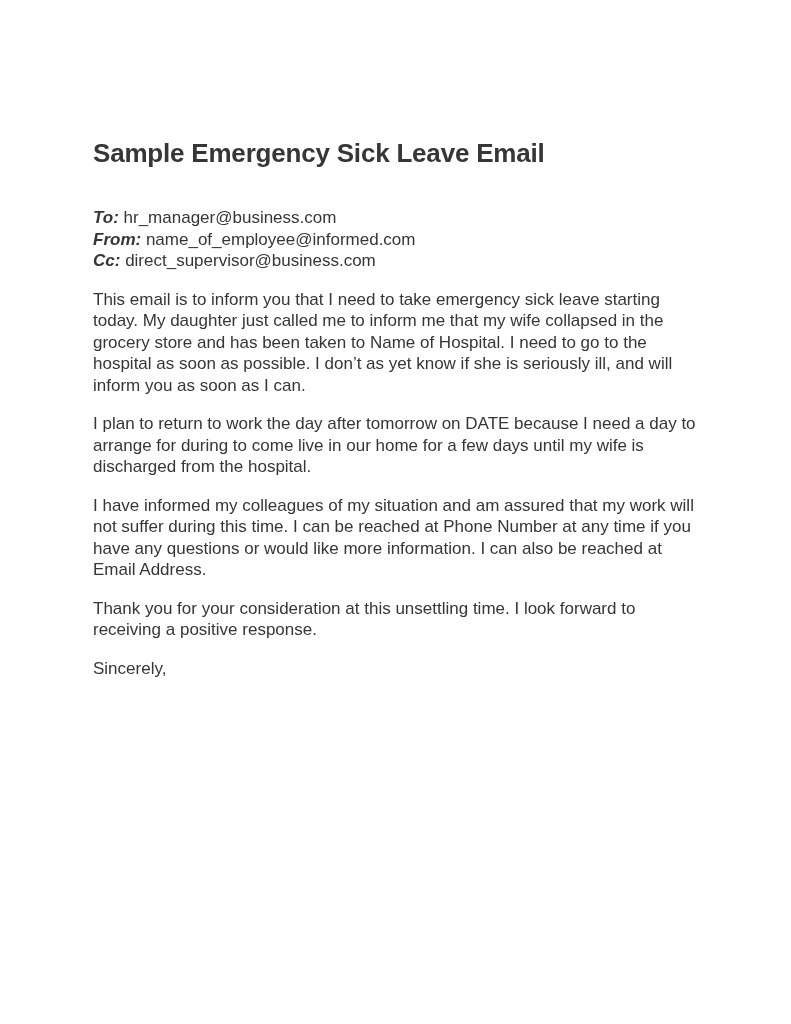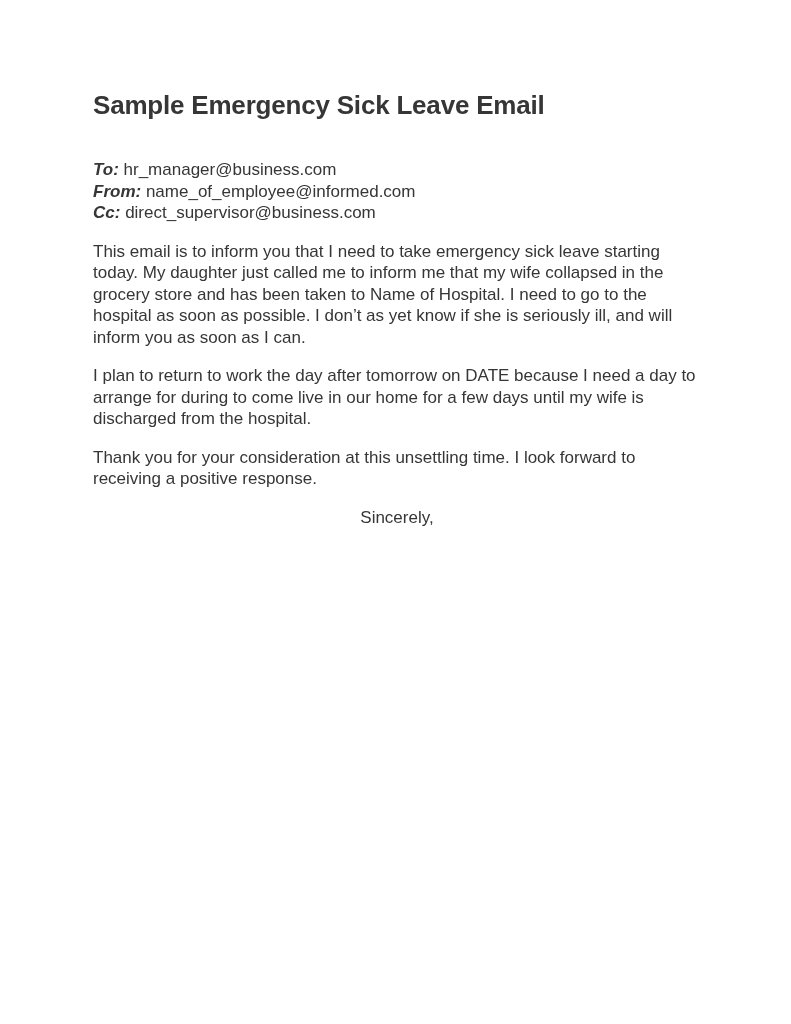--- a/index.html
+++ b/index.html
@@ -10,20 +10,21 @@
   .page {
     position: relative;
     width: 791px;
     height: 844px;
     background: #ffffff;
     box-sizing: border-box;
     padding: 90px 90px 0 93px;
     font-family: "Liberation Sans", sans-serif;
     color: #363636;
     overflow: hidden;
+    margin-top: 48px;
   }
   .title {
     margin: 0 0 38px 0;
     font-size: 26px;
     font-weight: bold;
     letter-spacing: -0.2px;
     color: #363636;
   }
   .header-block {
     margin: 0 0 17px 0;
@@ -41,21 +42,20 @@
   p.body-paragraph {
     margin: 0 0 17px 0;
     font-size: 17px;
     line-height: 21.5px;
     max-width: 608px;
   }
   p.closing-line {
     margin: 0 0 21px 0;
     font-size: 17px;
     line-height: 21.5px;
-    text-align: center;
   }
   .signature-block p {
     margin: 0;
     font-size: 17px;
     line-height: 21.5px;
   }
 </style>
 </head>
 <body>
 
@@ -67,19 +67,20 @@
     <p class="header-line"><span class="bold">To:</span> <span>hr_manager@business.com</span></p>
     <p class="header-line"><span class="bold">From:</span> <span>name_of_employee@informed.com</span></p>
     <p class="header-line"><span class="bold">Cc:</span> <span>direct_supervisor@business.com</span></p>
   </div>
 
 
   <p class="body-paragraph">This email is to inform you that I need to take emergency sick leave starting today. My daughter just called me to inform me that my wife collapsed in the grocery store and has been taken to Name of Hospital. I need to go to the hospital as soon as possible. I don’t as yet know if she is seriously ill, and will inform you as soon as I can.</p>
 
   <p class="body-paragraph">I plan to return to work the day after tomorrow on DATE because I need a day to arrange for during to come live in our home for a few days until my wife is discharged from the hospital.</p>
 
+  <p class="body-paragraph">I have informed my colleagues of my situation and am assured that my work will not suffer during this time. I can be reached at Phone Number at any time if you have any questions or would like more information. I can also be reached at Email Address.</p>
 
   <p class="body-paragraph">Thank you for your consideration at this unsettling time. I look forward to receiving a positive response.</p>
 
   <p class="closing-line">Sincerely,</p>
 
 
 </div>
 
 </body></html>

